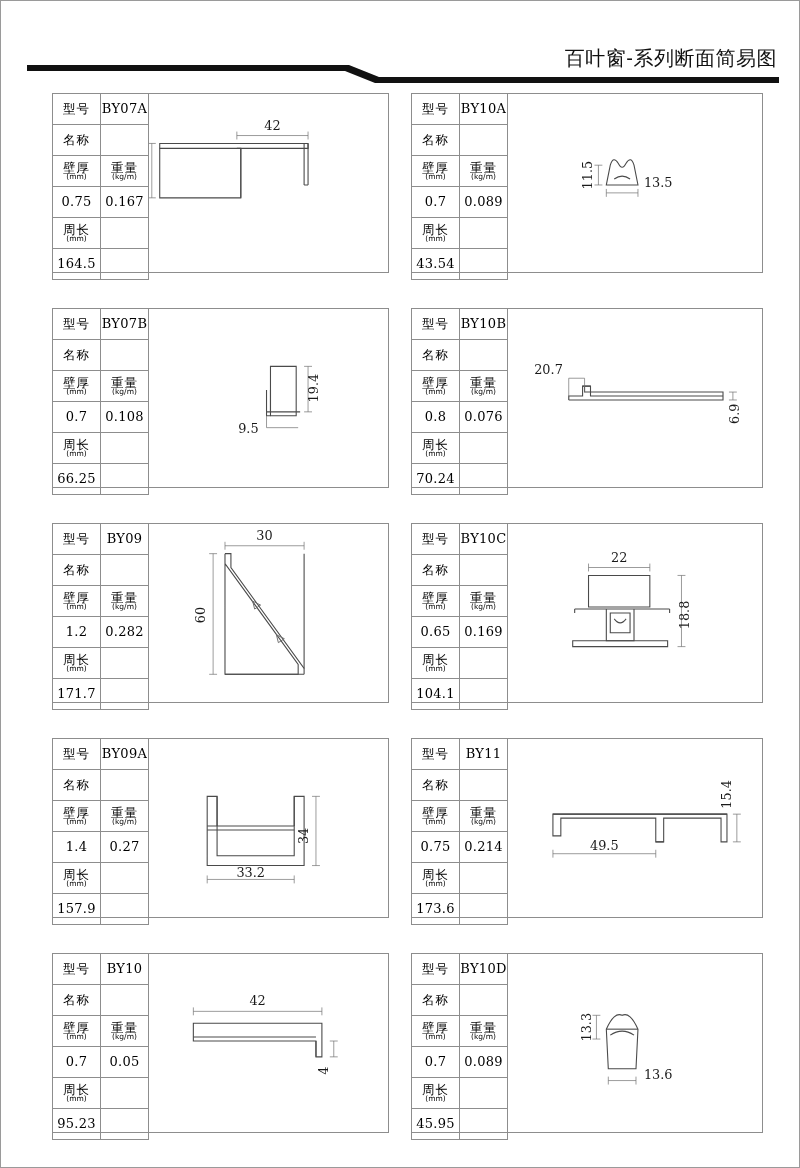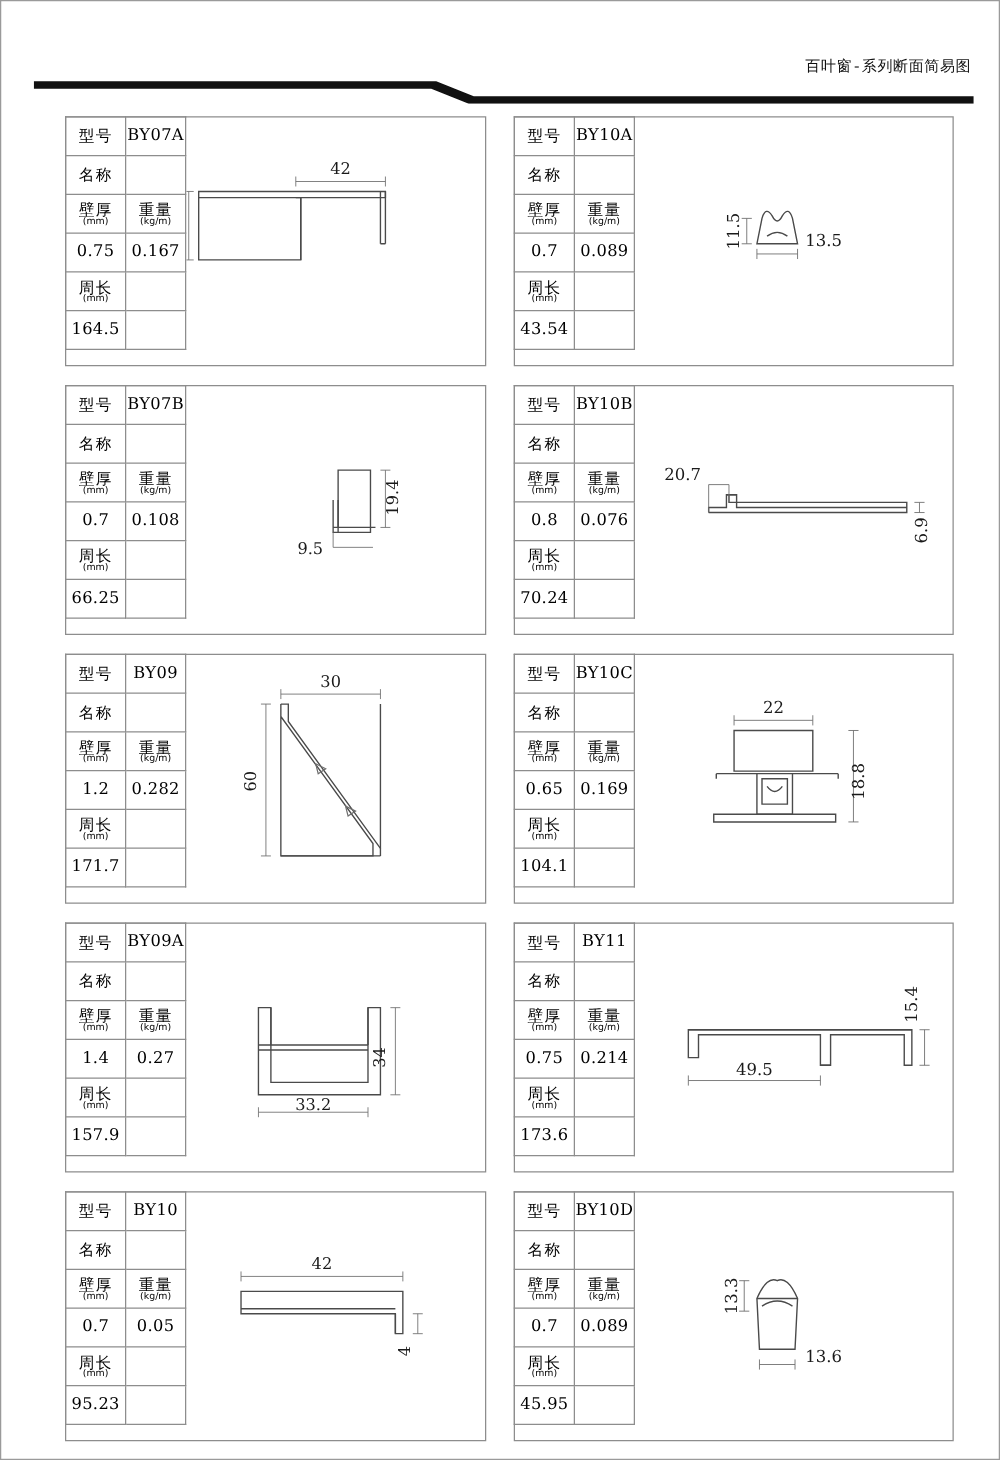--- a/index.html
+++ b/index.html
@@ -37,23 +37,23 @@
     letter-spacing: 1px;
     font-family: "DejaVu Sans", "Liberation Sans", sans-serif;
     font-weight: 400;
     white-space: nowrap;
     color: #111;
   }
   .doc-title {
     position: absolute;
     right: 22px;
     top: 44px;
-    font-size: 12px;
+    font-size: 20px;
     letter-spacing: 0.5px;
-    font-family: Liberation Mono, monospace;
+    font-family: Liberation Sans, sans-serif;
     white-space: nowrap;
     color: #111;
   }
   .rule {
     position: absolute;
     left: 26px;
     top: 62px;
     width: 752px;
     height: 20px;
   }
@@ -68,21 +68,21 @@
   .row {
     display: flex;
     justify-content: flex-start;
     height: 215px;
   }
   .card {
     position: relative;
     box-sizing: border-box;
     border: 1px solid #8d8d8d;
     background: #fff;
-    height: 200px;
+    height: 180px;
     display: flex;
     align-items: stretch;
   }
   .card.left  { margin-left: 51px;  width: 337px; }
   .card.right { margin-left: 22px;  width: 352px; }
 
   
   .spec {
     border-collapse: collapse;
     table-layout: fixed;

